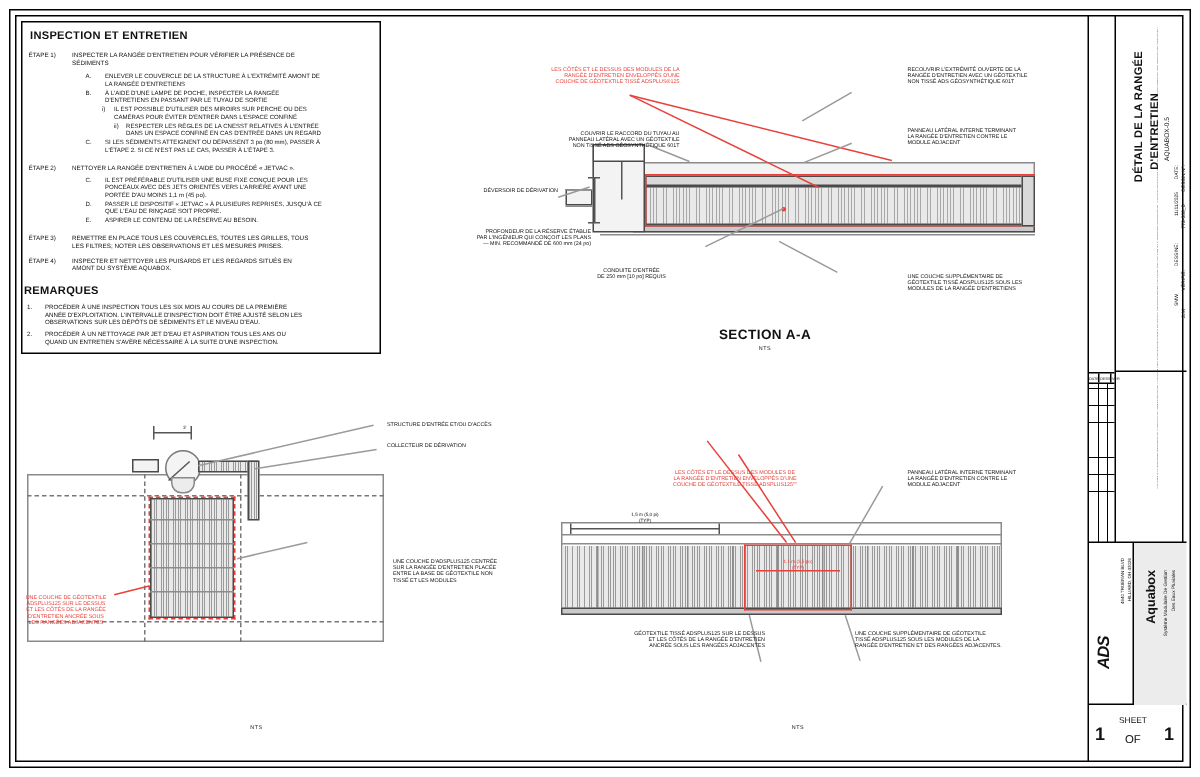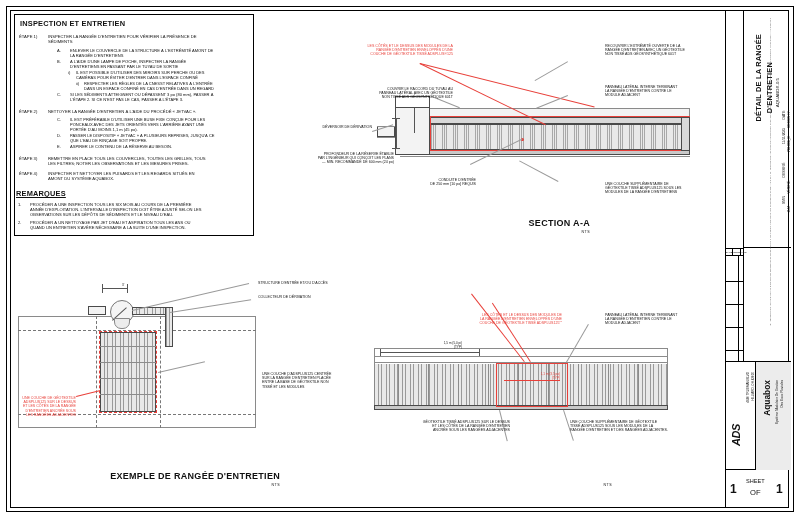--- a/index.html
+++ b/index.html
@@ -11,21 +11,21 @@
   .sheet{position:absolute;left:0;top:0;width:800px;height:518px;background:#fff;}
   .border-outer{position:absolute;left:6px;top:6px;right:6px;bottom:6px;border:1px solid #000;}
   .border-inner{position:absolute;left:10px;top:10px;width:779px;height:498px;border:1px solid #000;box-sizing:border-box;}
 
   
   .t{position:absolute;white-space:pre;line-height:1.18;}
   .tiny{font-size:3.1px;}
   .xs{font-size:3.6px;}
   .sm{font-size:4.1px;}
   .red{color:#e8403a;}
-  .ctr{text-align:right;}
+  .ctr{text-align:center;}
   .rt{text-align:right;}
 
   
   .panel-notes{position:absolute;left:14px;top:14px;width:240px;height:222px;border:1px solid #000;background:#fff;box-sizing:border-box;}
   .panel-title{font-size:7.4px;font-weight:bold;letter-spacing:.2px;}
   .step-label{font-size:4.2px;}
   .step-text{font-size:4.2px;}
   .sub-a{font-size:4.05px;}
 
   
@@ -122,21 +122,21 @@
   <div class="t sub-a" style="left:70px;top:145px;width:176px;">ASPIRER LE CONTENU DE LA RÉSERVE AU BESOIN.</div>
 
   <div class="t step-label" style="left:19px;top:157px;">ÉTAPE 3)</div>
   <div class="t step-text" style="left:48px;top:157px;width:198px;">REMETTRE EN PLACE TOUS LES COUVERCLES, TOUTES LES GRILLES, TOUS
 LES FILTRES; NOTER LES OBSERVATIONS ET LES MESURES PRISES.</div>
 
   <div class="t step-label" style="left:19px;top:172px;">ÉTAPE 4)</div>
   <div class="t step-text" style="left:48px;top:172px;width:198px;">INSPECTER ET NETTOYER LES PUISARDS ET LES REGARDS SITUÉS EN
 AMONT DU SYSTÈME AQUABOX.</div>
 
-  <div class="t panel-title" style="left:16px;top:190px;text-decoration:underline;">REMARQUES</div>
+  <div class="t panel-title" style="left:16px;top:190px;">REMARQUES</div>
 
   <div class="t sm" style="left:18px;top:203px;">1.</div>
   <div class="t sm" style="left:30px;top:203px;width:218px;">PROCÉDER À UNE INSPECTION TOUS LES SIX MOIS AU COURS DE LA PREMIÈRE
 ANNÉE D'EXPLOITATION. L'INTERVALLE D'INSPECTION DOIT ÊTRE AJUSTÉ SELON LES
 OBSERVATIONS SUR LES DÉPÔTS DE SÉDIMENTS ET LE NIVEAU D'EAU.</div>
 
   <div class="t sm" style="left:18px;top:221px;">2.</div>
   <div class="t sm" style="left:30px;top:221px;width:218px;">PROCÉDER À UN NETTOYAGE PAR JET D'EAU ET ASPIRATION TOUS LES ANS OU
 QUAND UN ENTRETIEN S'AVÈRE NÉCESSAIRE À LA SUITE D'UNE INSPECTION.</div>
 
@@ -262,21 +262,20 @@
 ADSPLUS125 SUR LE DESSUS
 ET LES CÔTÉS DE LA RANGÉE
 D'ENTRETIEN ANCRÉE SOUS
 LES RANGÉES ADJACENTES</div>
 
   <div class="t xs" style="left:262px;top:372px;width:112px;">UNE COUCHE D'ADSPLUS125 CENTRÉE
 SUR LA RANGÉE D'ENTRETIEN PLACÉE
 ENTRE LA BASE DE GÉOTEXTILE NON
 TISSÉ ET LES MODULES</div>
 
-  <div class="t sec-title ctr" style="left:62px;top:471px;width:218px;">EXEMPLE DE RANGÉE D'ENTRETIEN</div>
   <div class="t sec-sub ctr" style="left:62px;top:483px;width:218px;">NTS</div>
 
   <div>
 
     <div class="box-g" style="left:374px;top:348px;width:294px;height:62px;"></div>
 
     <div class="ln" style="left:374px;top:356px;width:294px;height:.6px;"></div>
     <div class="ln" style="left:374px;top:362px;width:294px;height:.6px;"></div>
 
     <div class="fillA hatch2" style="position:absolute;left:375px;top:364px;width:292px;height:44px;"></div>

